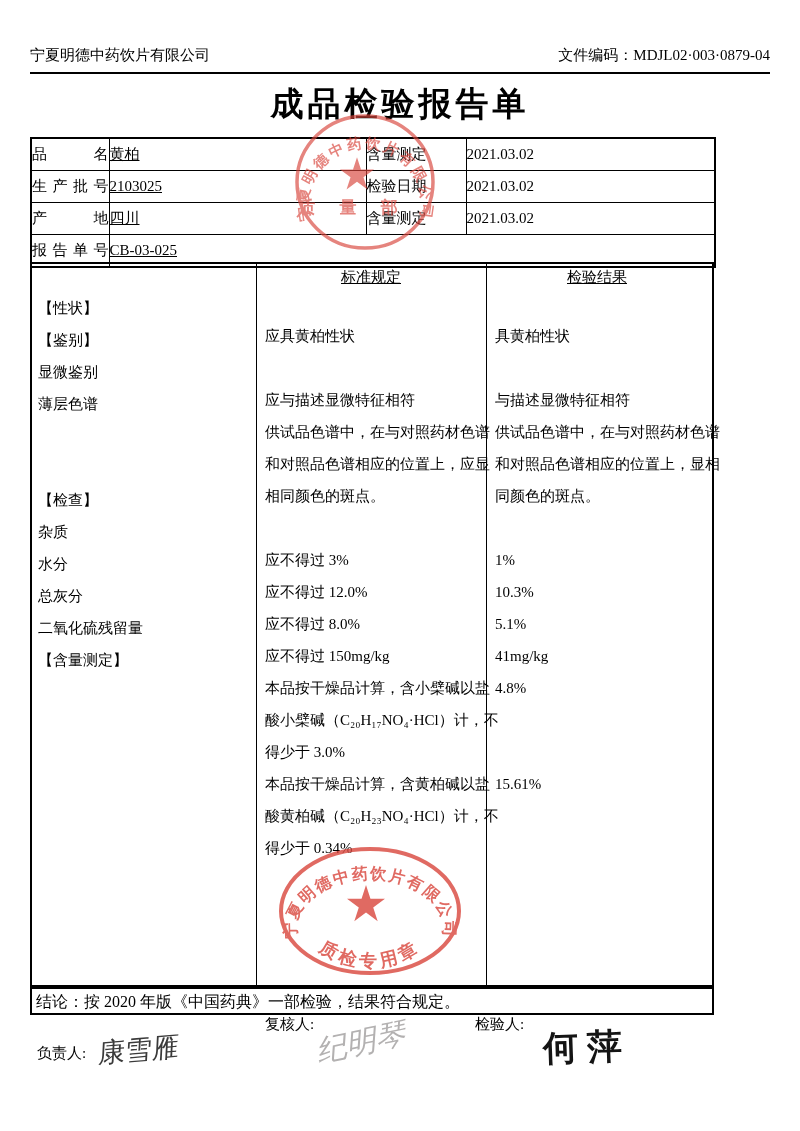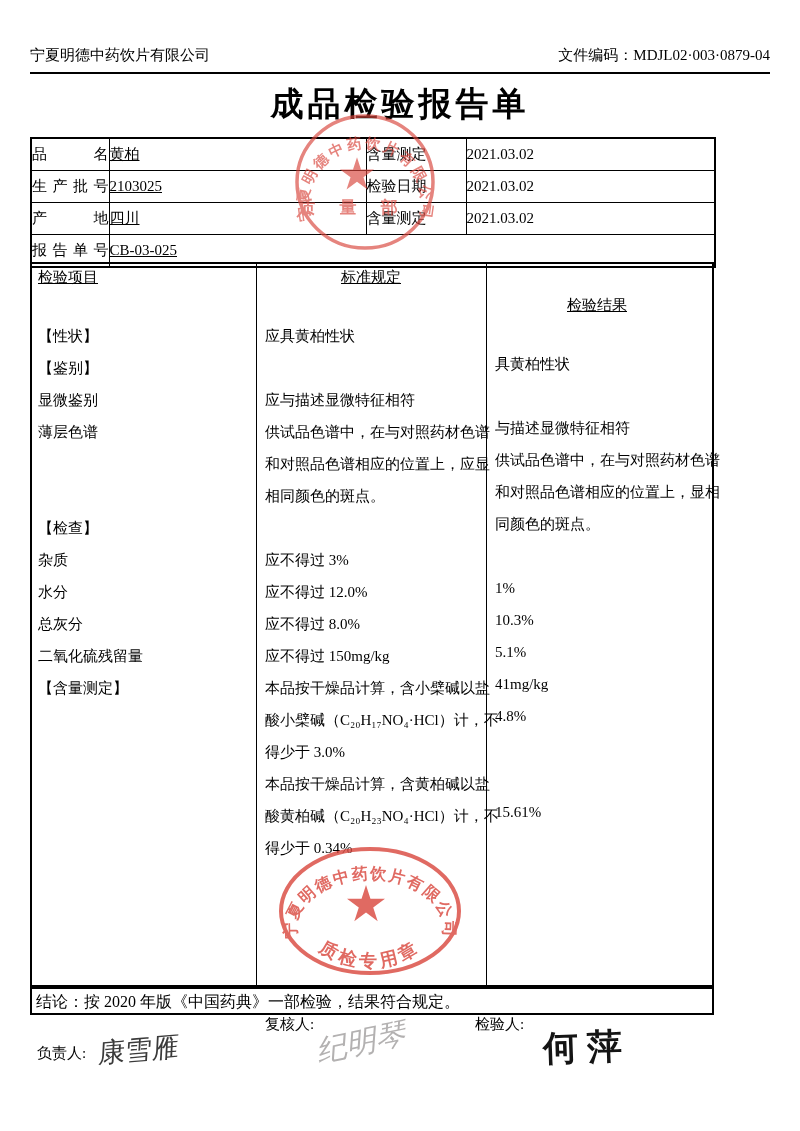--- a/index.html
+++ b/index.html
@@ -33,21 +33,21 @@
   .vline{position:absolute;top:262px;height:725px;width:1px;background:#000;}
   .v1{left:256px;} .v2{left:486px;}
   .mcol{position:absolute;top:264px;font-size:15px;}
   .mcol1{left:38px;width:210px;}
   .mcol2{left:265px;width:222px;}
   .mcol3{left:495px;width:212px;}
   .hd{height:28px;line-height:26px;}
   .hd .u{text-decoration:underline;}
   .mcol2 .hd,.mcol3 .hd{text-align:center;}
   .mcol2 .hd{margin-left:-9px;width:230px;}
-  .mcol3 .hd{margin-left:-9px;width:222px;margin-top:28px;}
+  .mcol3 .hd{margin-left:-9px;width:222px;}
   .sp{height:28px;}
   .h32{height:32px;line-height:32px;}
   .h96{height:96px;line-height:32px;white-space:pre;}
   
   .concl{
     position:absolute;left:30px;top:987px;width:684px;height:28px;box-sizing:border-box;
     border:2px solid #000;line-height:25px;font-size:16px;padding-left:4px;
   }
   
   .foot-label{position:absolute;top:1015px;font-size:15px;}
@@ -104,21 +104,20 @@
       <td class="val" colspan="3">CB-03-025</td>
     </tr>
   </tbody>
     </table>
 
   <div class="mt-box"></div>
   <div class="vline v1"></div>
   <div class="vline v2"></div>
 
   <div class="mcol mcol1">
-    <div class="hd"><span class="u">检验项目</span></div>
     <div class="sp"></div>
     <div class="h32">【性状】</div>
     <div class="h32">【鉴别】</div>
     <div class="h32">显微鉴别</div>
     <div class="h96">薄层色谱</div>
     <div class="h32">【检查】</div>
     <div class="h32">杂质</div>
     <div class="h32">水分</div>
     <div class="h32">总灰分</div>
     <div class="h32">二氧化硫残留量</div>

